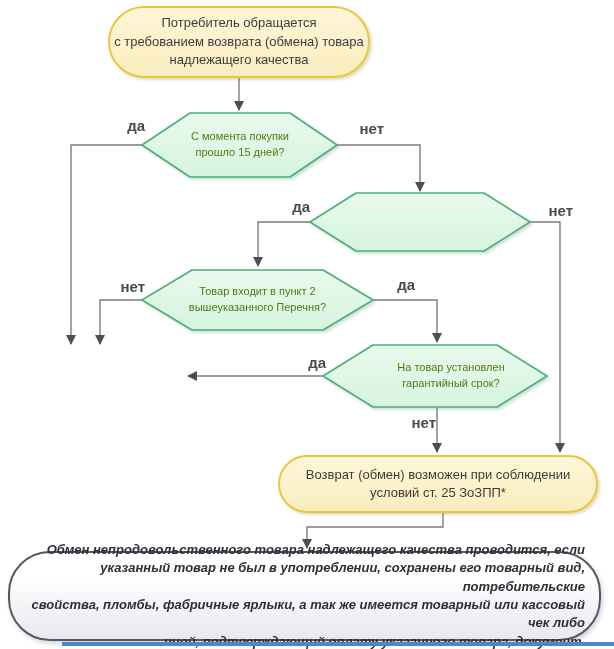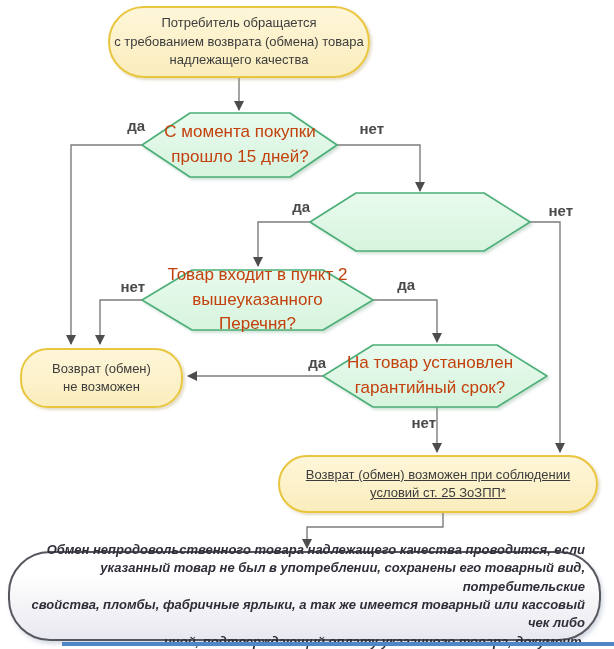--- a/index.html
+++ b/index.html
@@ -21,28 +21,28 @@
     text-align: center; white-space: pre-line;
     color: #3C3C3C; font-size: 13px; line-height: 1.42;
   }
   .yellow {
     background: linear-gradient(180deg, #FEF6D9 0%, #FAEDBD 100%);
     border: 2px solid #E9C63F;
     box-shadow: 2px 2px 3px rgba(175,150,90,.35);
   }
   .start-node   { left:108px; top:6px;   width:262px; height:72px; border-radius:36px; }
   .outcome-neg  { left:20px;  top:348px; width:163px; height:60px; border-radius:28px; }
-  .outcome-pos  { left:278px; top:455px; width:320px; height:58px; border-radius:29px;text-decoration:underline; }
+  .outcome-pos  { left:278px; top:455px; width:320px; height:58px; border-radius:29px; }
 
   .hex-text { position:absolute; display:flex; align-items:center; justify-content:center;
-              text-align:center; white-space:pre-line; color:#c2410c; font-size:17px; line-height:1.45; }
+              text-align:center; white-space:pre-line; color:#4d7c0f; font-size:11px; line-height:1.45; }
   .hex1-text { left:152px; top:113px; width:176px; height:64px; }
   .hex2-text { left:320px; top:193px; width:200px; height:58px; }
   .hex3-text { left:152px; top:270px; width:211px; height:60px; }
-  .hex4-text { left:328px; top:345px; width:204px; height:62px; }
+  .hex4-text { left:349px; top:345px; width:204px; height:62px; }
 
   .branch { position:absolute; width:46px; text-align:right;
             font-weight:bold; font-size:15px; color:#4A4A4A; }
   .yes-1 { left:99px;  top:117px; }
   .no-1  { left:338px; top:120px; }
   .yes-2 { left:264px; top:198px; }
   .no-2  { left:527px; top:202px; }
   .no-3  { left:99px;  top:278px; }
   .yes-3 { left:369px; top:276px; }
   .yes-4 { left:280px; top:354px; }
@@ -110,22 +110,20 @@
 
   <span class="branch yes-1">да</span>
   <span class="branch no-1">нет</span>
   <span class="branch yes-2">да</span>
   <span class="branch no-2">нет</span>
   <span class="branch no-3">нет</span>
   <span class="branch yes-3">да</span>
   <span class="branch yes-4">да</span>
   <span class="branch no-4">нет</span>
 
-  <div class="node yellow outcome-neg">Возврат (обмен)
-не возможен</div>
 
   <div class="node yellow outcome-pos">Возврат (обмен) возможен при соблюдении
 условий ст. 25 ЗоЗПП*</div>
 
   <div class="note">Обмен непродовольственного товара надлежащего качества проводится, если
 указанный товар не был в употреблении, сохранены его товарный вид, потребительские
 свойства, пломбы, фабричные ярлыки, а так же имеется товарный или кассовый чек либо
 иной, подтверждающий оплату указанного товара, документ.</div>
 
   <div class="bottom-line"></div>

